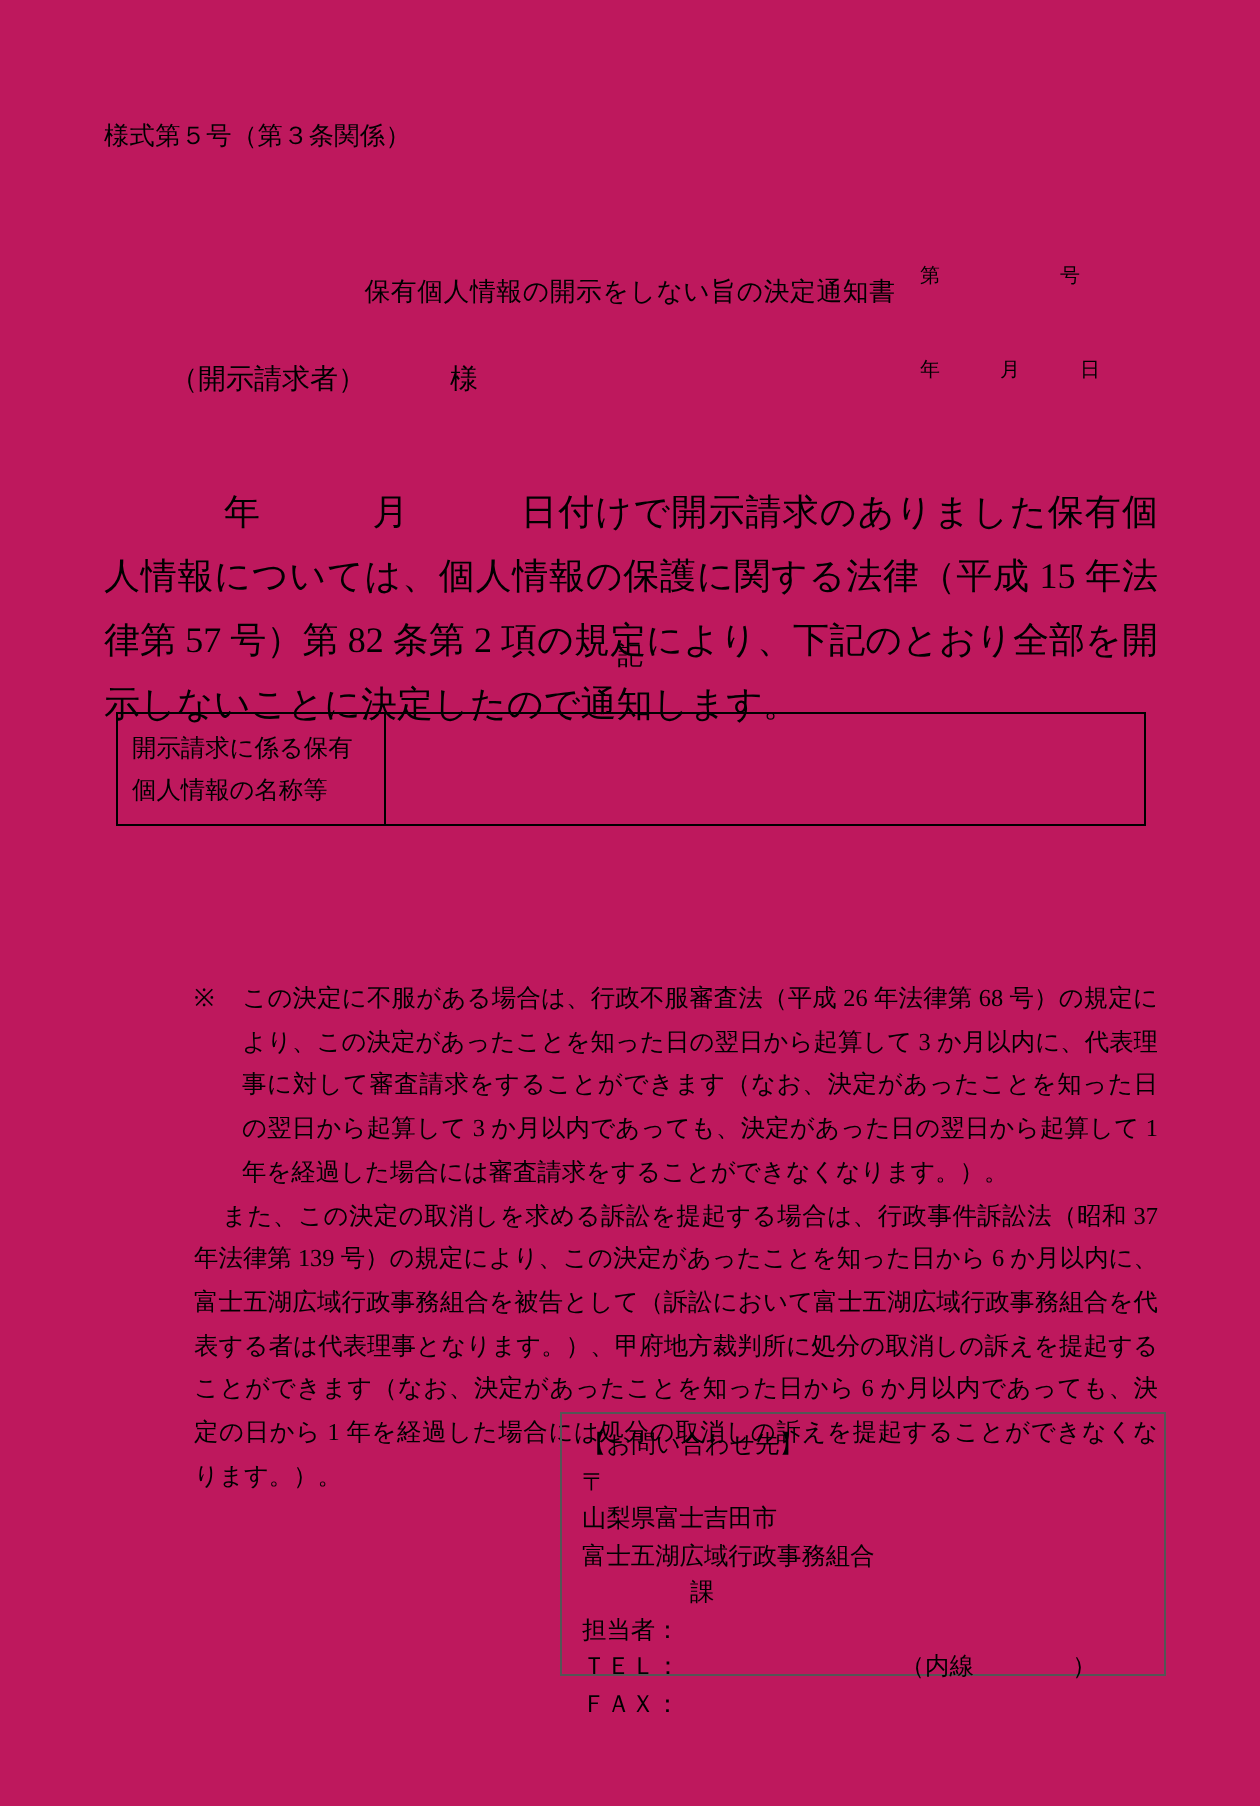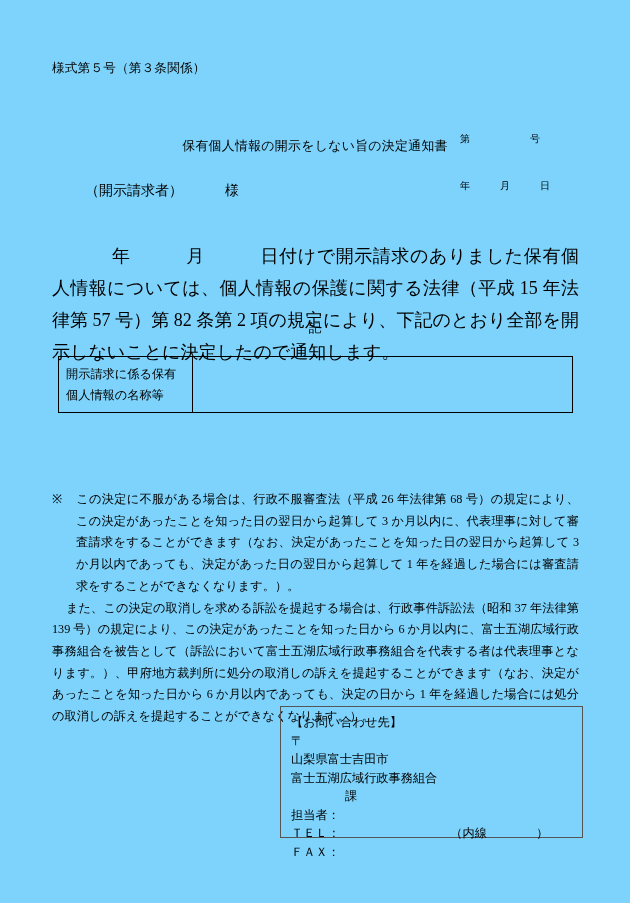--- a/index.html
+++ b/index.html
@@ -8,21 +8,21 @@
     background: #ffffff;
   }
   body {
     font-family: "Liberation Serif", "DejaVu Serif", serif;
     color: #000000;
   }
   #page {
     position: relative;
     width: 630px;
     height: 903px;
-    background: #7dd3fc;
+    background: #be185d;
     overflow: hidden;
     font-size: 12.2px;
     line-height: 1.0;
   }
 
   
   .form-number {
     position: absolute;
     left: 52px;
     top: 62px;
@@ -120,20 +120,21 @@
     position: absolute;
     left: 52px;
     top: 489px;
     width: 527px;
     font-size: 12.2px;
     line-height: 1.78;
   }
   .notice-para {
     text-align: justify;
     text-justify: inter-ideograph;
+    margin-left: 45px;
   }
   .notice-para.first {
     padding-left: 24px;
     text-indent: -24px;
   }
   .notice-para.second {
     text-indent: 14px;
   }
   .notice-mark {
     display: inline-block;

